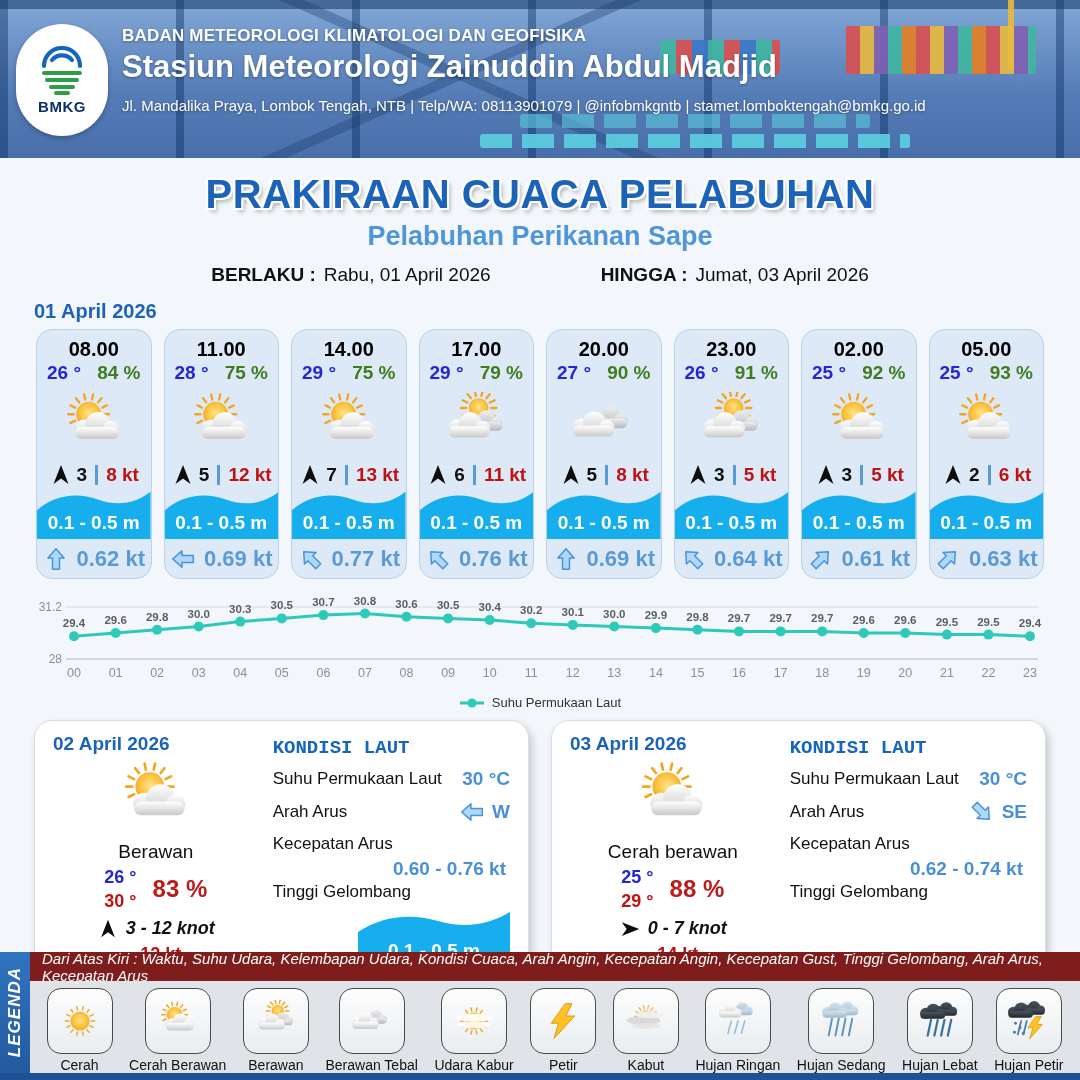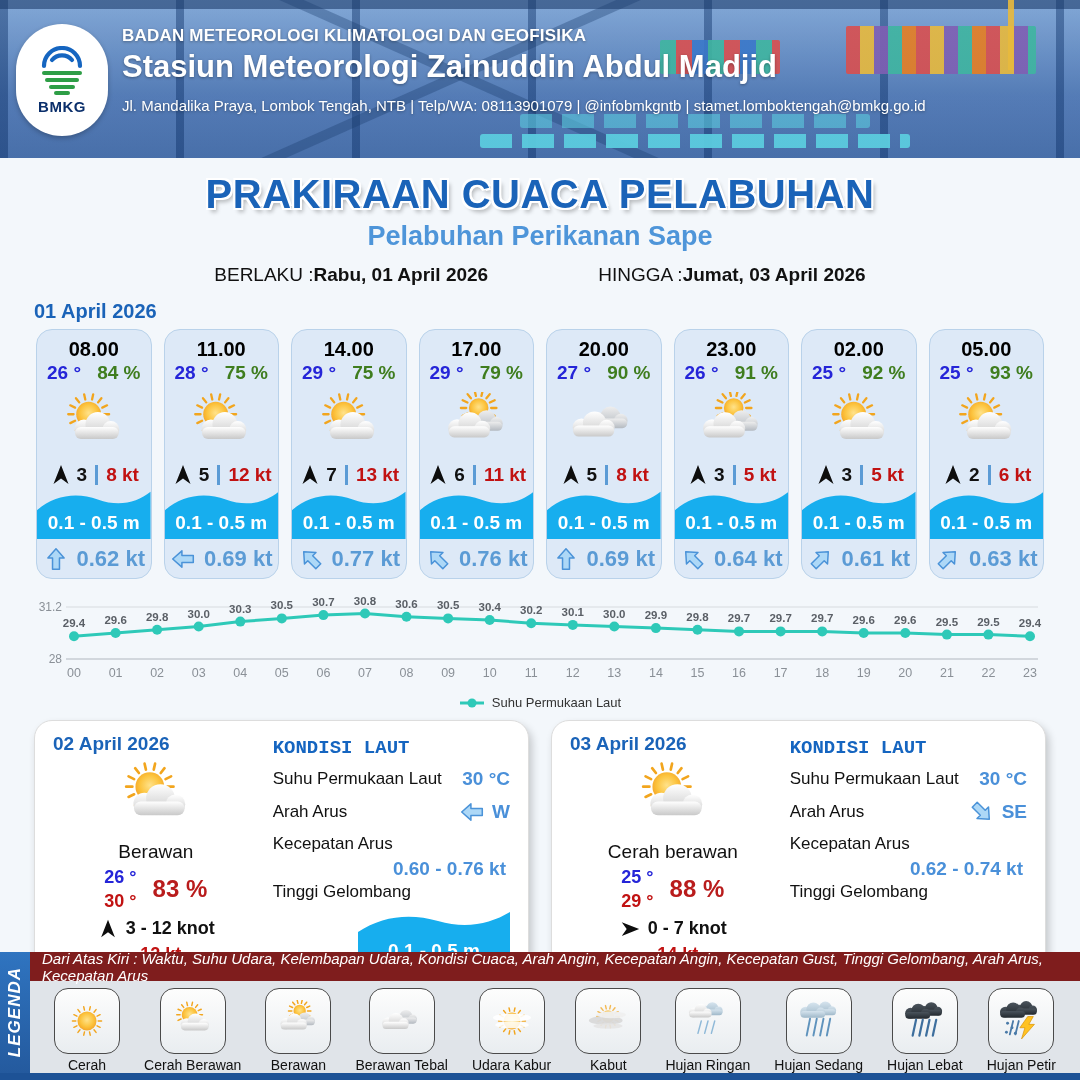--- a/index.html
+++ b/index.html
@@ -30,22 +30,22 @@
   .agency{font-size:17px;font-weight:bold;letter-spacing:.2px;}
   .station{font-size:31px;font-weight:bold;margin-top:3px;}
   .contact{font-size:15px;margin-top:12px;}
 
   
   .title-blk{text-align:center;padding-top:14px;}
   .main-title{font-size:40px;font-weight:800;color:#1a63b8;letter-spacing:.5px;
       text-shadow:2px 2px 0 #fff,-2px -2px 0 #fff,2px -2px 0 #fff,-2px 2px 0 #fff,3px 4px 4px rgba(0,0,0,.28);}
   .subtitle{font-size:27px;font-weight:bold;color:#4e95d9;margin-top:4px;}
   .validity{margin-top:12px;font-size:19px;color:#111;display:flex;justify-content:center;gap:110px;}
-  .validity b{font-weight:normal;}
-  .validity span.v{font-weight:bold;}
+  .validity b{font-weight:bold;}
+  .validity span.v{font-weight:normal;margin-left:8px;}
 
   
   .day1-date{margin:14px 0 6px 34px;font-size:20px;font-weight:bold;color:#1a63b8;}
   .cards{display:grid;grid-template-columns:repeat(8,1fr);gap:12px;margin:0 36px;height:250px;}
   .card{background:#dde9f7;border:1px solid #b9d2ea;border-radius:16px;display:flex;flex-direction:column;
         align-items:center;overflow:hidden;}
   .c-time{margin-top:8px;font-size:20px;font-weight:bold;color:#000;}
   .c-th{width:100%;display:flex;justify-content:space-between;padding:1px 10px 0;box-sizing:border-box;
         font-size:19px;font-weight:bold;}
   .c-temp{color:#2525d8;} .c-hum{color:#3f7d1e;}
@@ -70,21 +70,21 @@
   .day-card{background:#fff;border:1px solid #ddd;border-radius:18px;box-shadow:3px 5px 8px rgba(0,0,0,.2);
         display:grid;grid-template-columns:45% 55%;padding:12px 18px;box-sizing:border-box;}
   .dc-left{display:flex;flex-direction:column;align-items:center;}
   .dc-date{align-self:flex-start;font-size:19px;font-weight:bold;color:#1a63b8;}
   .dc-icon{height:86px;display:flex;align-items:center;}
   .dc-cond{font-size:19px;color:#111;}
   .dc-temps{display:flex;align-items:center;gap:16px;margin-top:2px;}
   .dc-tcol{display:flex;flex-direction:column;font-size:18px;font-weight:bold;line-height:1.35;}
   .dc-tmin{color:#2525d8;} .dc-tmax{color:#c11212;}
   .dc-hum{font-size:24px;font-weight:bold;color:#b91c1c;}
-  .dc-wind{display:flex;align-items:center;gap:7px;font-size:18px;font-weight:bold;color:#111;margin-top:4px;}
+  .dc-wind{display:flex;align-items:center;gap:7px;font-size:18px;font-weight:bold;color:#111;margin-top:4px;font-style:italic;}
   .dc-gust{font-size:18px;font-weight:bold;color:#c11212;margin-top:4px;margin-left:10px;}
   .dc-right{padding:4px 0 0 14px;}
   .sea-title{font-size:19px;font-weight:bold;color:#1565c0;margin-bottom:6px;font-family:Liberation Mono, monospace;}
   .sea-row{display:flex;justify-content:space-between;align-items:center;font-size:17px;color:#111;margin-top:9px;}
   .sea-val{color:#4a90d9;font-weight:bold;font-size:19px;display:flex;align-items:center;gap:7px;}
   .sea-kec-val{text-align:right;color:#4a90d9;font-weight:bold;font-size:19px;margin:4px 4px 0 0;}
   .wavebox{width:152px;height:62px;position:relative;margin-left:auto;margin-top:4px;border-radius:6px;overflow:hidden;}
   .wavebox svg{position:absolute;inset:0;width:100%;height:100%;}
   .wavebox .wv-txt{position:absolute;left:0;right:0;bottom:6px;text-align:center;color:#fff;font-size:19px;font-weight:bold;}
   .wavebox.hidden{visibility:hidden;}
@@ -1051,20 +1051,28 @@
                   <line x1="66.2" y1="28.2" x2="71.6" y2="25.6"></line>
                 </g>
                 <circle cx="50" cy="36" r="15" fill="url(#gsun)"></circle>
                 <ellipse cx="50" cy="30" rx="34" ry="7" fill="#fff" opacity="0.9"></ellipse>
                 <ellipse cx="50" cy="43" rx="30" ry="6" fill="#fff" opacity="0.85"></ellipse>
               </svg>
             </div>
     <div class="leg-label">Udara Kabur</div>
   </div>
 
+  <div class="leg-item">
+    <div class="leg-box">
+              <svg class="wx-svg" width="56" height="42" viewBox="0 0 100 72">
+                <path d="M54 5 L29 40 H42 L34 67 L71 27 H55 L66 5 Z" fill="#ffc222" stroke="#d78f00" stroke-width="1.5" stroke-linejoin="round"></path>
+              </svg>
+            </div>
+    <div class="leg-label">Petir</div>
+  </div>
 
   <div class="leg-item">
     <div class="leg-box">
               <svg class="wx-svg" width="56" height="42" viewBox="0 0 100 72">
                 <g opacity="0.75">
                   <g stroke="#f2a51d" stroke-width="2.6" stroke-linecap="round">
                     <line x1="64.0" y1="28.0" x2="70.0" y2="28.0"></line>
                     <line x1="62.6" y1="34.1" x2="68.0" y2="36.7"></line>
                     <line x1="58.7" y1="38.9" x2="62.5" y2="43.6"></line>
                     <line x1="53.1" y1="41.6" x2="54.5" y2="47.5"></line>

